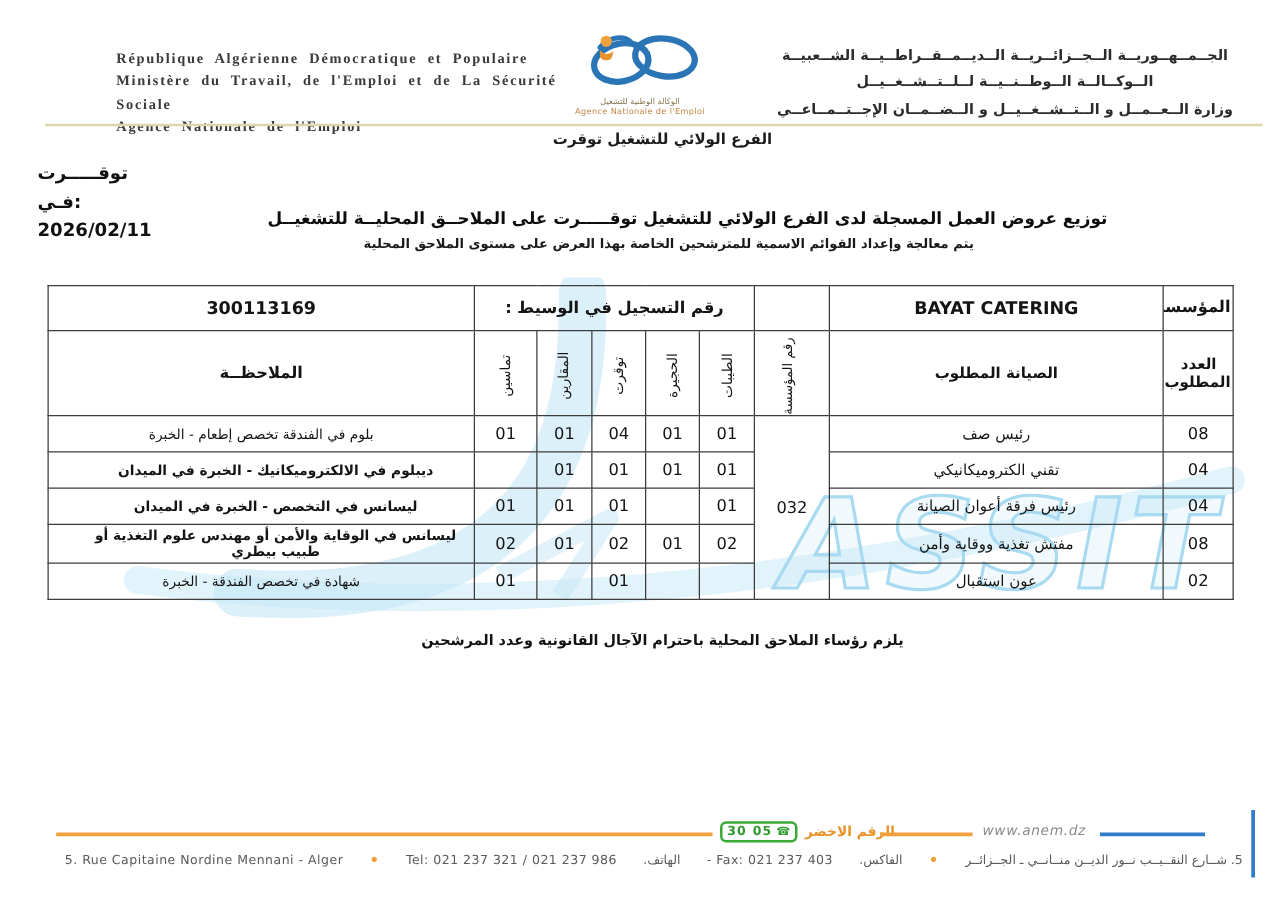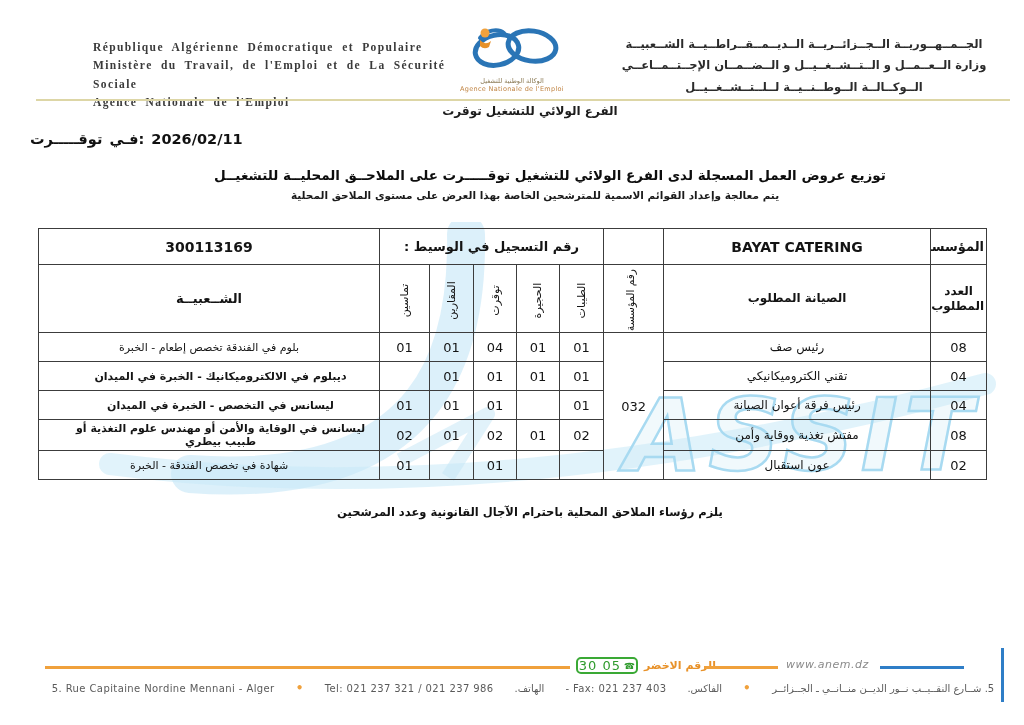--- a/index.html
+++ b/index.html
@@ -17,21 +17,21 @@
   .logo-cap-ar { color:#8b7a55; }
   .logo-cap-fr { color:#c08443; letter-spacing:0.3px; }
   .ar-header { top:34px; left:600px; width:408px; text-align:center; direction:rtl;
     font-weight:bold; font-size:11.5px; line-height:1.85; color:#2b2b2b; }
   .beige-line { top:99px; left:36px; width:974px; height:2px; background:#ddd6a6; }
   .branch-title { top:104px; left:340px; width:380px; text-align:center;
     direction:rtl; font-weight:bold; font-size:12px; color:#1c1c1c; }
 
   
   .date-line { top:131px; left:30px; display:flex; direction:ltr; gap:7px;
-    font-weight:bold; font-size:14.5px; color:#111; }
+    font-weight:bold; font-size:14.5px; color:#111;flex-direction:column; }
 
   
   .main-title { top:167px; left:70px; width:960px; text-align:center; direction:rtl;
     font-weight:bold; font-size:13.5px; color:#0d0d0d; }
   .sub-title { top:189px; left:50px; width:970px; text-align:center; direction:rtl;
     font-weight:bold; font-size:10.5px; color:#1a1a1a; }
 
   
   table.offers { top:228px; left:38px; position:absolute; width:948px;
     border-collapse:collapse; direction:rtl; table-layout:fixed; z-index:1;
@@ -60,21 +60,21 @@
     direction:rtl; font-weight:bold; font-size:11.5px; color:#111; }
 
   
   .wm { top:222px; left:40px; width:970px; height:285px; z-index:0; }
 
   
   .f-orange1 { top:666px; left:45px; width:525px; height:3px; background:#f0a13c; }
   .f-pill { top:657px; left:576px; width:62px; height:17px; border:2px solid #3aa935;
     border-radius:5px; display:flex; align-items:center; justify-content:center;
     gap:3px; direction:ltr; }
-  .f-pill .n { font-weight:normal; font-size:13px; color:#2f9b2d; letter-spacing:1px; }
+  .f-pill .n { font-weight:bold; font-size:10px; color:#2f9b2d; letter-spacing:1px; }
   .f-pill .ph { font-size:9px; color:#2f9b2d; }
   .f-green-label { top:659px; left:644px; direction:rtl; font-weight:bold;
     font-size:11px; color:#e8922a; }
   .f-orange2 { top:666px; left:704px; width:74px; height:3px; background:#f0a13c; }
   .f-web { top:658px; left:786px; font-size:11px; color:#8a8a8a; letter-spacing:0.5px;font-style:italic; }
   .f-blue { top:666px; left:880px; width:84px; height:3px; background:#2f7ec7; }
   .f-vblue { top:648px; left:1001px; width:3px; height:54px; background:#2f7ec7; }
   .f-address { top:681px; left:40px; width:966px; display:flex; direction:ltr;
     justify-content:center; align-items:center; gap:21px; font-size:10px;
     color:#5a5a5a; letter-spacing:0.4px; white-space:nowrap; }
@@ -108,22 +108,22 @@
     <path d="M28,16 q5,6 11,1 l-2,6 q-5,3 -9,-1 z" fill="#e8922a"></path>
   </svg>
   <div class="logo-captions">
     <div class="logo-cap-ar">الوكالة الوطنية للتشغيل</div>
     <div class="logo-cap-fr">Agence Nationale de l'Emploi</div>
   </div>
 </div>
 
 <div class="abs ar-header z1">
   <div>الجــمــهــوريــة الــجــزائــريــة الــديــمــقــراطــيــة الشــعبيــة</div>
+  <div>الــوكــالــة الــوطــنــيــة لــلــتــشــغــيــل</div>
   <div>وزارة الــعــمــل و الــتــشــغــيــل و الــضــمــان الإجــتــمــاعــي</div>
-  <div>الــوكــالــة الــوطــنــيــة لــلــتــشــغــيــل</div>
 </div>
 
 <div class="abs beige-line z1"></div>
 
 <div class="abs branch-title z1">الفرع الولائي للتشغيل توقرت</div>
 
 <div class="abs date-line z1">
   <span>توقـــــرت</span>
   <span dir="ltr">فـي:</span>
   <span>2026/02/11</span>
@@ -154,21 +154,21 @@
   </tr>
   <tr class="h2">
     <td class="b12">العدد المطلوب</td>
     <td class="b12">الصيانة المطلوب</td>
     <td><span class="vert2">رقم المؤسسة</span></td>
     <td><span class="vert">الطيبات</span></td>
     <td><span class="vert">الحجيرة</span></td>
     <td><span class="vert">توقرت</span></td>
     <td><span class="vert">المقارين</span></td>
     <td><span class="vert">تماسين</span></td>
-    <td class="b13">الشــعبيــة</td>
+    <td class="b13">الملاحظــة</td>
   </tr>
   <tr class="d">
     <td class="num">08</td>
     <td class="pos">رئيس صف</td>
     <td class="num" rowspan="5">032</td>
     <td class="num">01</td>
     <td class="num">01</td>
     <td class="num">04</td>
     <td class="num">01</td>
     <td class="num">01</td>

